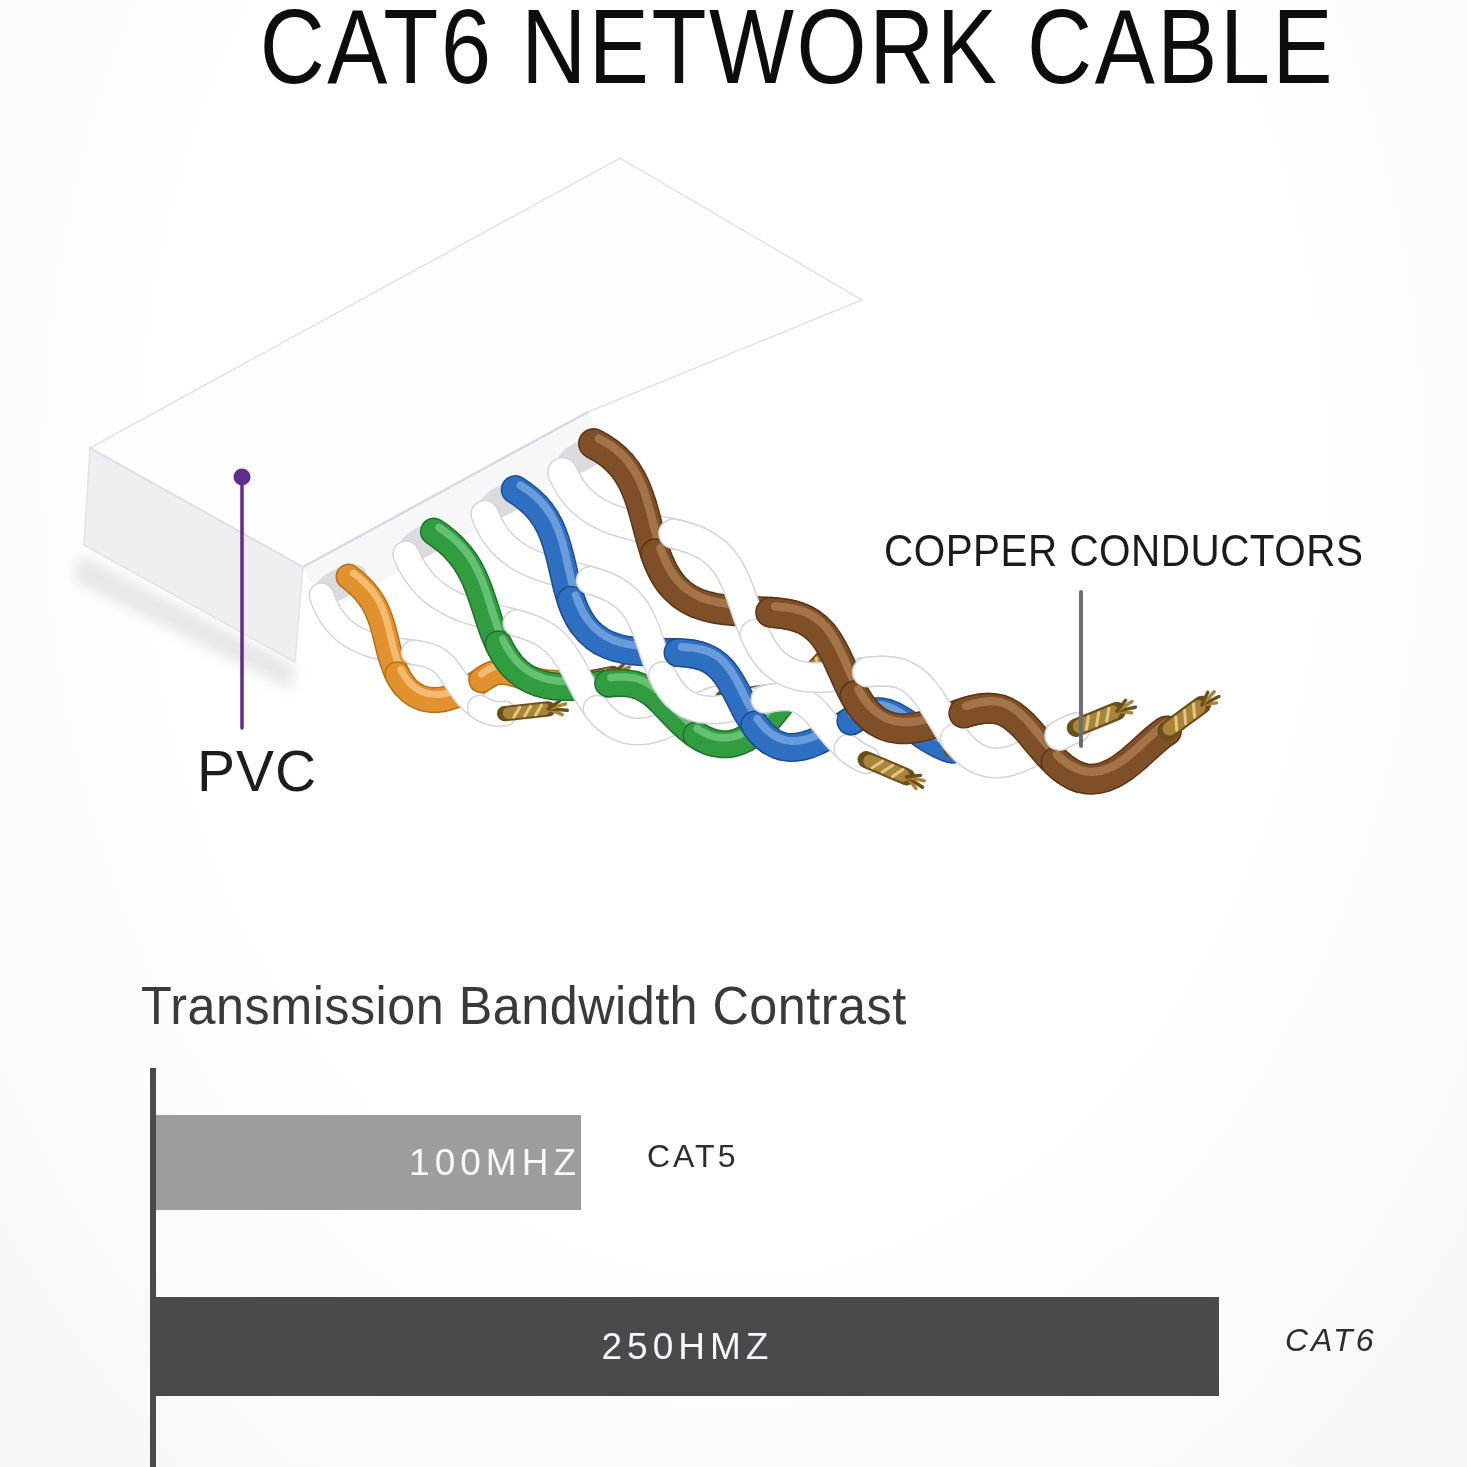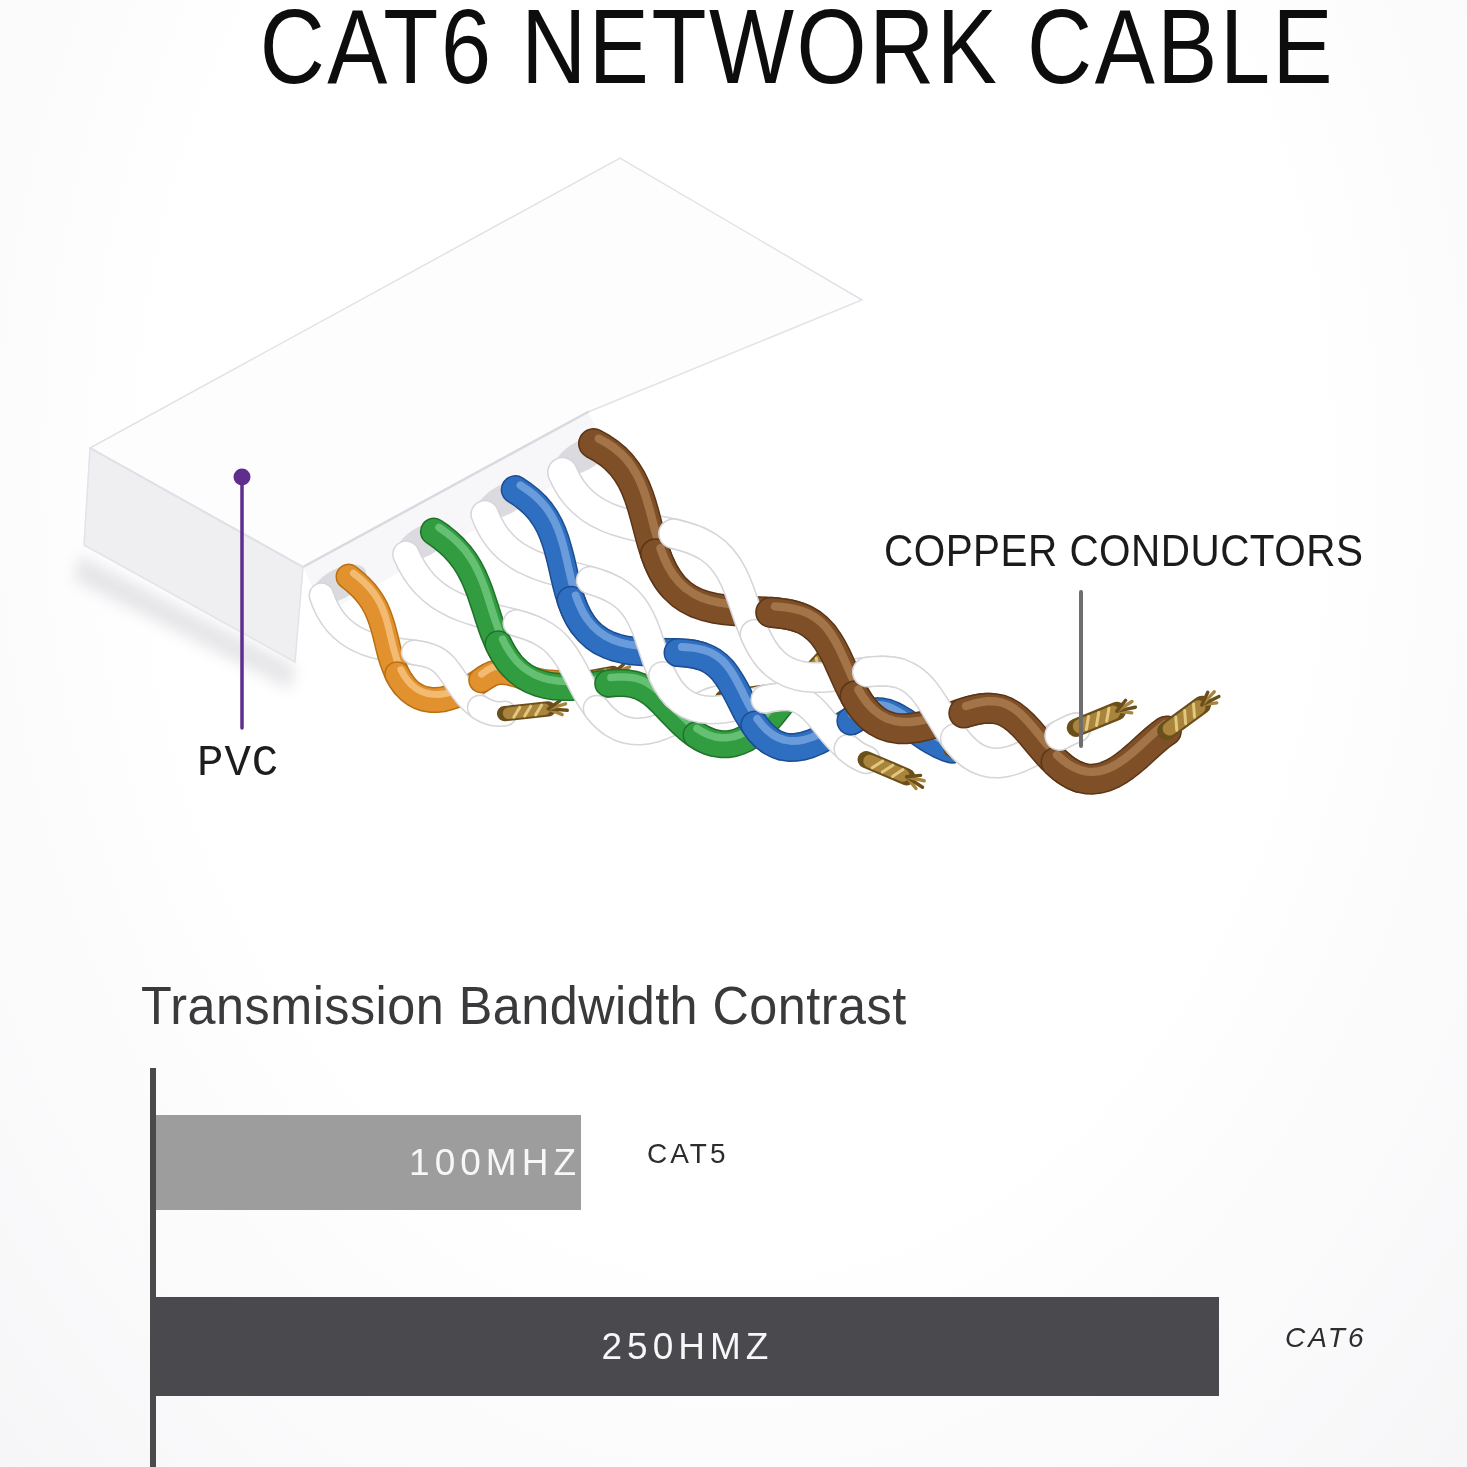--- a/index.html
+++ b/index.html
@@ -12,34 +12,34 @@
     position:absolute;top:-14px;left:64px;width:100%;text-align:center;
     font-size:106px;font-weight:400;letter-spacing:3px;color:#0d0d0d;
     transform:scaleX(0.85);white-space:nowrap;
   }
   #cable-svg{position:absolute;left:0;top:0;}
   .label-copper{
     position:absolute;left:884px;top:526px;font-size:44px;color:#1b1b1b;
     white-space:nowrap;transform:scaleX(0.92);transform-origin:left center;letter-spacing:0.5px;
   }
   .label-pvc{
-    position:absolute;left:197px;top:738px;font-size:44px;color:#1d1d1d;letter-spacing:1px;font-family:Liberation Mono, monospace;
+    position:absolute;left:197px;top:738px;font-size:57px;color:#1d1d1d;letter-spacing:1px;
   }
   .chart-title{
     position:absolute;left:141px;top:975px;font-size:53px;color:#3a3a3c;
     transform:scaleX(0.95);transform-origin:left center;white-space:nowrap;letter-spacing:0.5px;
   }
   .axis{position:absolute;left:150px;top:1068px;width:6px;height:399px;}
   .bar{
     position:absolute;left:156px;display:flex;align-items:center;justify-content:center;
   }
   .bar0{top:1115px;height:95px;justify-content:flex-end;}
   .bar1{top:1297px;height:99px;}
   .bar-label{color:#f7f7f8;font-size:37px;letter-spacing:5px;white-space:nowrap;}
-  .cat{position:absolute;font-size:28px;color:#2d2d2f;letter-spacing:3px;line-height:1;white-space:nowrap;}
+  .cat{position:absolute;font-size:32px;color:#2d2d2f;letter-spacing:3px;line-height:1;white-space:nowrap;}
   .cat0{top:1140px;}
   .cat1{top:1324px;}
 </style>
 </head>
 <body>
 
 <div class="stage">
 
   <div class="title">CAT6 NETWORK CABLE</div>
 

